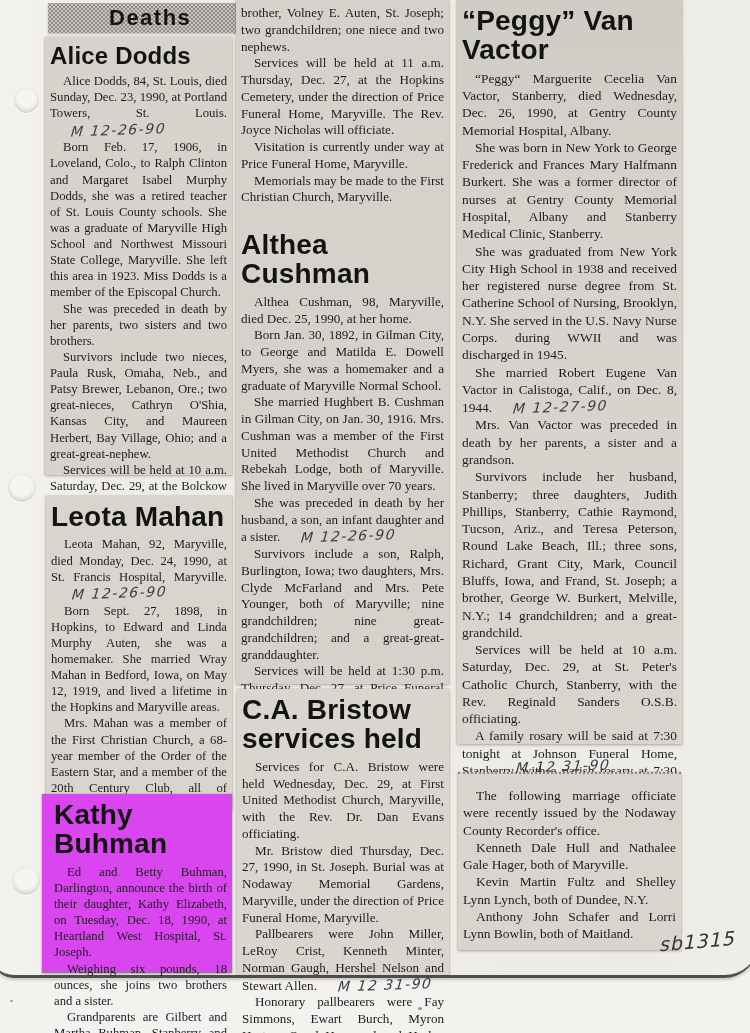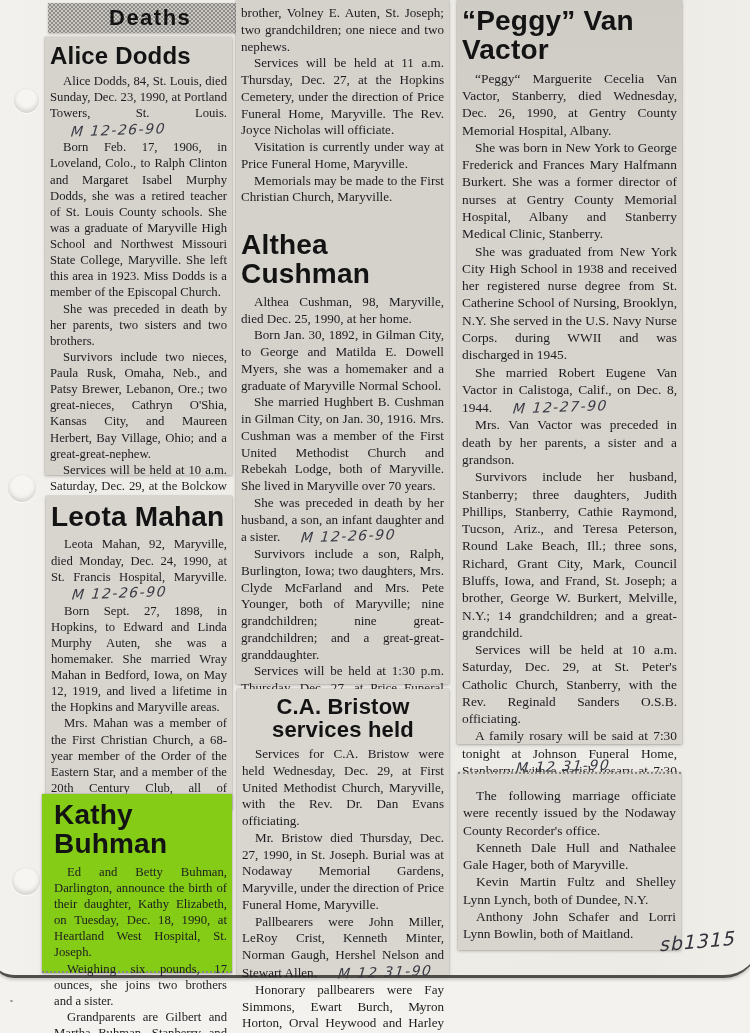--- a/index.html
+++ b/index.html
@@ -13,21 +13,21 @@
         box-shadow:inset 0 -3px 4px rgba(0,0,0,.14),inset 0 1px 2px rgba(0,0,0,.05),0 1px 1px rgba(255,255,255,.8);}
   .clip{position:absolute;box-sizing:border-box;padding:5px 5px 6px 5px;
         background:#d7d4ce;box-shadow:0 1px 3px rgba(70,65,60,.35),0 0 1px rgba(60,55,50,.4);}
   .np{margin:0;text-align:justify;text-indent:13px;color:#1d1c1f;}
   .noindent{text-indent:0;}
   .col-left .np{font-size:12.7px;line-height:1.27;}
   .col-mid  .np{font-size:13.1px;line-height:1.28;}
   .col-right .np{font-size:13.4px;line-height:1.29;}
   .headline{font-family:"Liberation Sans",sans-serif;font-weight:bold;color:#131313;
             letter-spacing:.2px;margin:1px 0 5px 0;line-height:1.05;}
-  .h20{font-size:24px;} .h21{font-size:28px;} .h22{font-size:22px;text-align:center;}
+  .h20{font-size:24px;} .h21{font-size:28px;} .h22{font-size:28px;}
   .banner{position:absolute;left:48px;top:3px;width:182px;height:30px;
           background-color:#cac7c2;
           background-image:radial-gradient(#8e8c88 26%,transparent 27%),radial-gradient(#8e8c88 26%,transparent 27%);
           background-size:4px 4px;background-position:0 0,2px 2px;
           box-shadow:0 1px 2px rgba(70,65,60,.3);padding-left:48px;}
   .banner .headline{padding:3px 0 0 13px;font-size:22px;letter-spacing:1.5px;margin:0;}
   .hw{font-family:"DejaVu Sans",sans-serif;font-style:italic;color:#3a3a45;
       font-size:14px;letter-spacing:1.5px;white-space:nowrap;display:inline-block;
       transform:rotate(-2deg) skewX(-8deg);margin-left:8px;}
   .hw-block{display:block;margin:-2px 0 0 58px;}
@@ -65,24 +65,24 @@
 
   <div class="clip col-left" style="left:46px;top:477px;width:186px;height:314px;background:#d8d5cf;margin-top:19px;">
     <h2 class="headline h21">Leota Mahan</h2>
     <p class="np"><span>Leota Mahan, 92, Maryville, died Monday, Dec. 24, 1990, at St. Francis Hospital, Maryville.</span><span class="hw">M 12-26-90</span></p>
     <p class="np">Born Sept. 27, 1898, in Hopkins, to Edward and Linda Murphy Auten, she was a homemaker. She married Wray Mahan in Bedford, Iowa, on May 12, 1919, and lived a lifetime in the Hopkins and Maryville areas.</p>
     <p class="np">Mrs. Mahan was a member of the First Christian Church, a 68-year member of the Order of the Eastern Star, and a member of the 20th Century Club, all of Maryville.</p>
     <p class="np">She was preceded in death by her husband, parents and a brother and a sister.</p>
     <p class="np">Survivors include a daughter, Mildred Carmichael, Maryville; a sister, Mary Rucker, Stanberry; a</p>
   </div>
 
-  <div class="clip col-left dotted-bottom" style="left:42px;top:794px;width:190px;height:179px;background:#84cc16;padding-left:12px;">
+  <div class="clip col-left dotted-bottom" style="left:42px;top:794px;width:190px;height:179px;background:#d946ef;padding-left:12px;">
     <h2 class="headline h21">Kathy Buhman</h2>
     <p class="np">Ed and Betty Buhman, Darlington, announce the birth of their daughter, Kathy Elizabeth, on Tuesday, Dec. 18, 1990, at Heartland West Hospital, St. Joseph.</p>
-    <p class="np">Weighing six pounds, 17 ounces, she joins two brothers and a sister.</p>
+    <p class="np">Weighing six pounds, 18 ounces, she joins two brothers and a sister.</p>
     <p class="np">Grandparents are Gilbert and Martha Buhman, Stanberry and Dora Baumli, Quitman.</p>
     <span class="hw hw-block">M 12-31-90</span>
   </div>
 
   <div class="clip col-mid" style="left:236px;top:0;width:213px;height:684px;background:#d5d2cc;">
     <p class="np noindent">brother, Volney E. Auten, St. Joseph; two grandchildren; one niece and two nephews.</p>
     <p class="np">Services will be held at 11 a.m. Thursday, Dec. 27, at the Hopkins Cemetery, under the direction of Price Funeral Home, Maryville. The Rev. Joyce Nicholas will officiate.</p>
     <p class="np">Visitation is currently under way at Price Funeral Home, Maryville.</p>
     <p class="np">Memorials may be made to the First Christian Church, Maryville.</p>
     <h2 class="headline h21" style="margin-top:24px;">Althea Cushman</h2>

